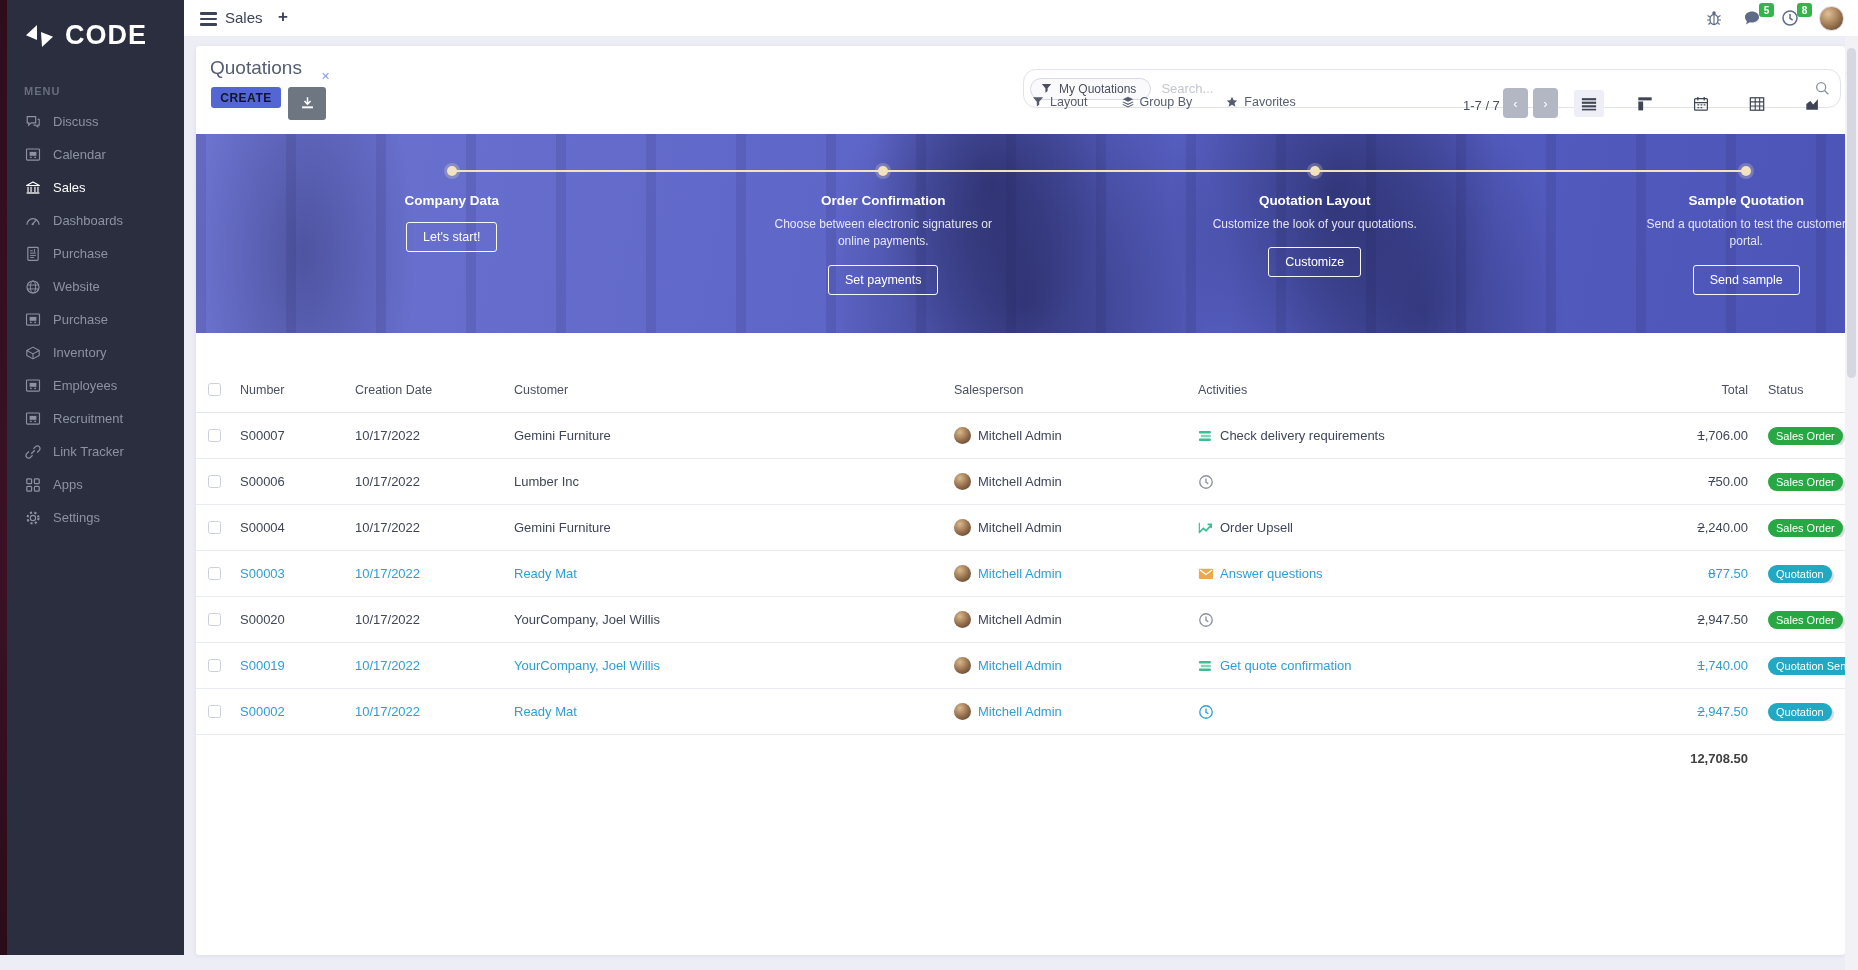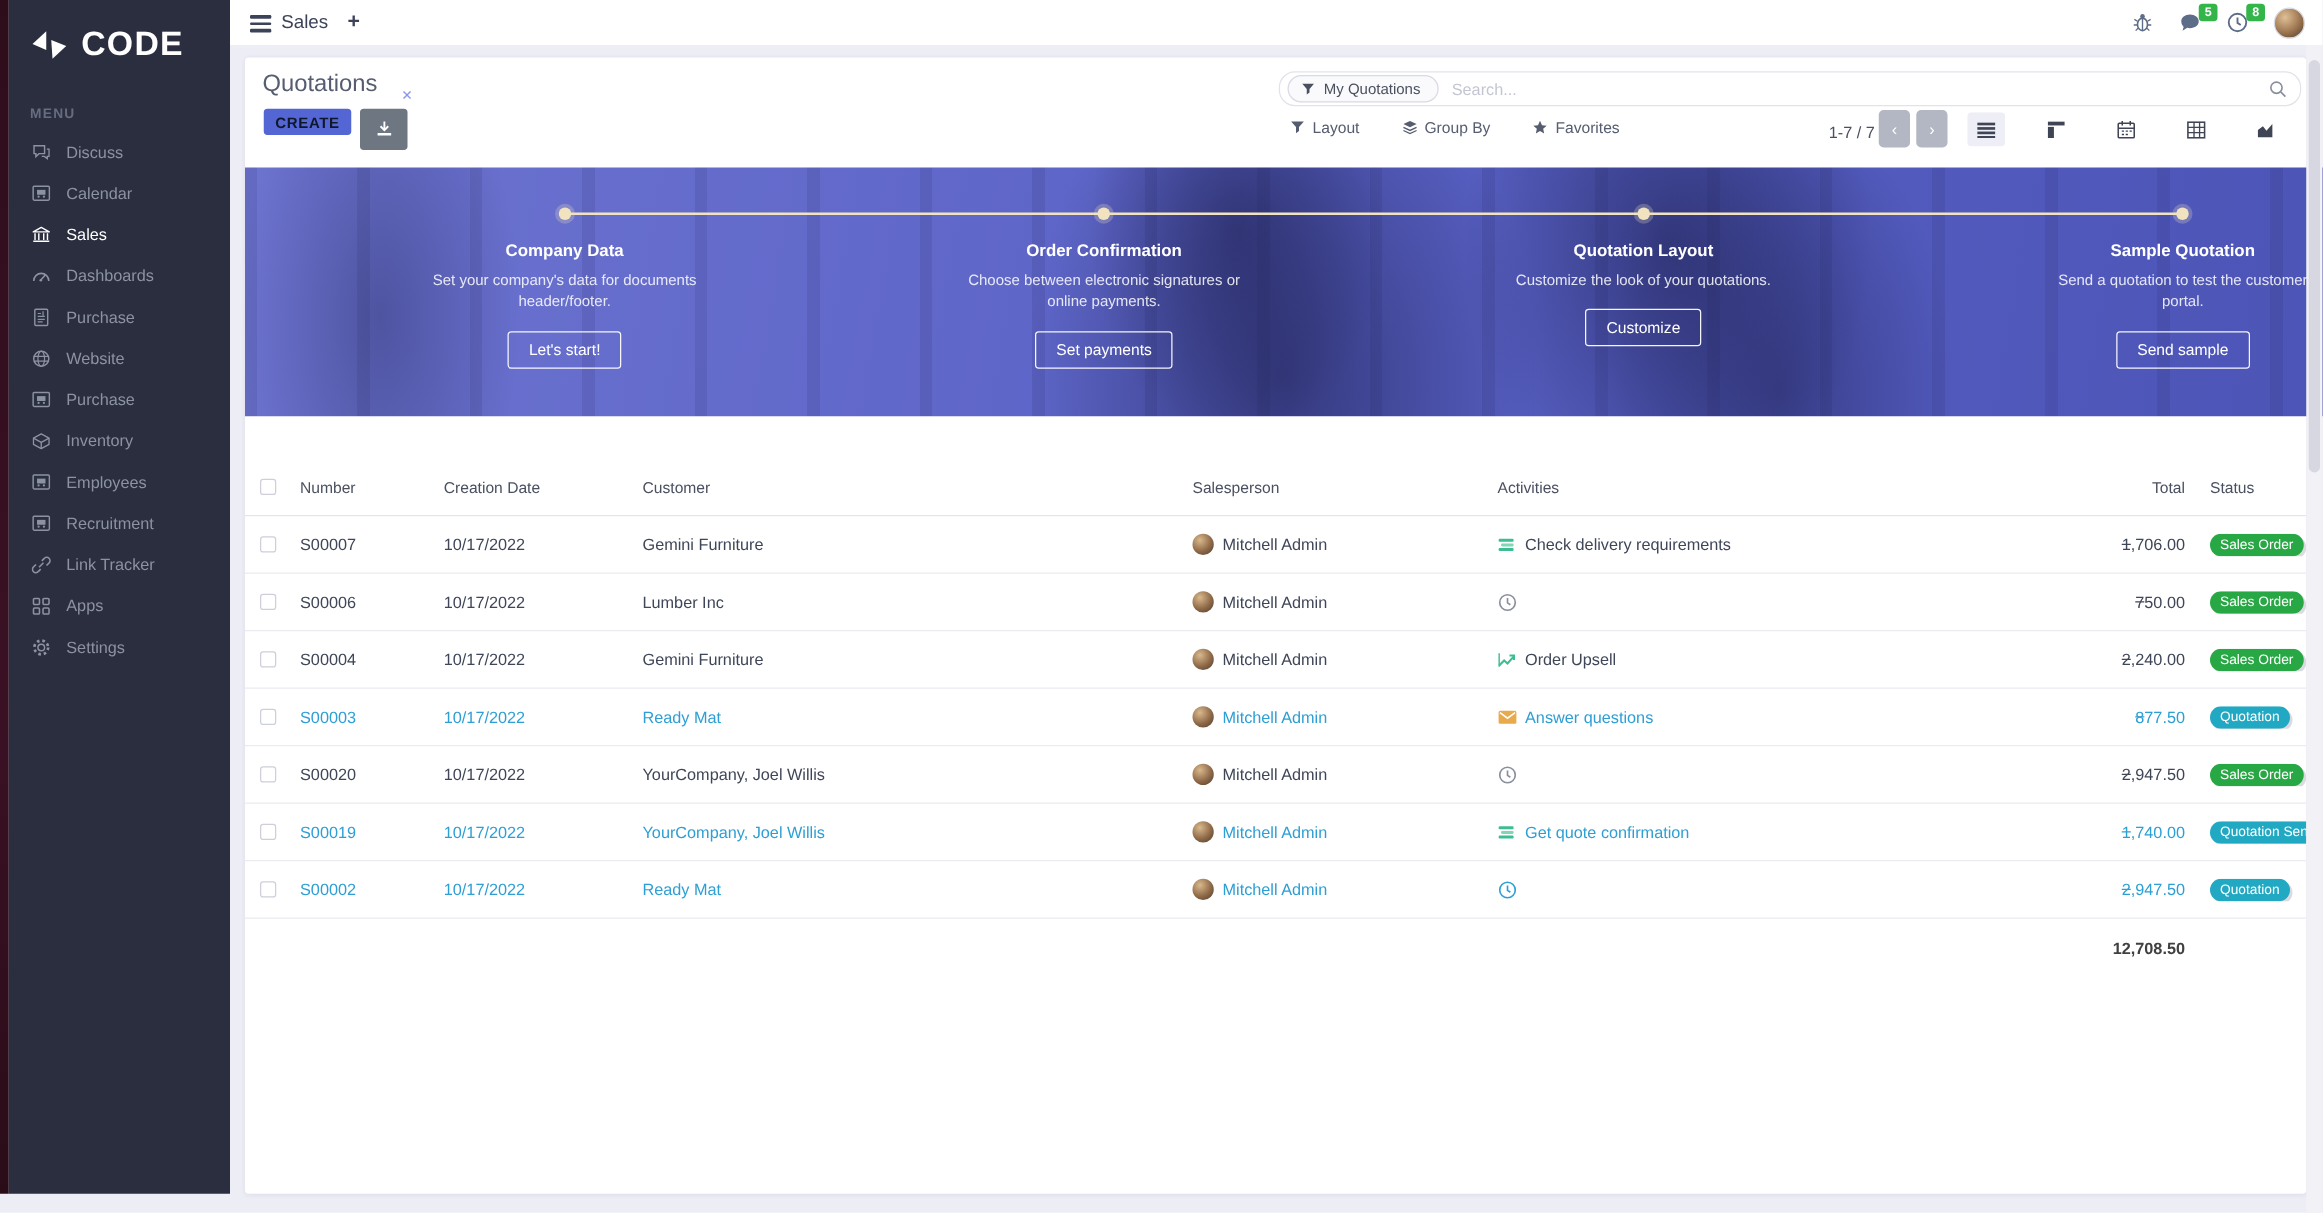--- a/index.html
+++ b/index.html
@@ -49,21 +49,21 @@
   .btn-create { position:absolute; left:15px; top:41px; width:70px; height:21px;
     background:#5466d4; color:#0f172a; border:none; border-radius:3px;
     font-size:12px; font-weight:700; letter-spacing:.5px; cursor:pointer;
     font-family:inherit; }
   .btn-export { position:absolute; left:92px; top:41px; width:38px; height:33px;
     background:#6e7681; border:none; border-radius:3px; cursor:pointer;
     display:flex; align-items:center; justify-content:center; color:#fff; }
   .btn-export svg { width:15px; height:15px; }
 
   
-  .searchbar { position:absolute; left:827px; top:11px; width:818px; height:28px;
+  .searchbar { position:absolute; left:827px; top:23px; width:818px; height:39px;
     border:1px solid #e2e3ea; border-radius:13px; background:#fff; display:flex; align-items:center; }
   .facet { display:flex; align-items:center; gap:7px; margin-left:6px; height:22px;
     padding:0 14px 0 10px; border:1px solid #d8dae4; border-radius:12px;
     background:#fafafc; color:#4a5060; font-size:12px; cursor:pointer; white-space:nowrap; }
   .facet svg { width:11px; height:11px; color:#4a5060; }
   .facet-x { position:absolute; left:125px; top:24px; color:#8a97e8; font-size:11px;
     font-weight:700; cursor:pointer; }
   .search-input { flex:1; border:none; outline:none; font-size:13px; color:#6a7080;
     padding-left:10px; font-family:inherit; background:transparent; }
   .search-input::placeholder { color:#c3c6d2; }
@@ -498,21 +498,20 @@
 
   <section class="banner">
     <div class="step-line"></div>
     <div class="banner-close"><svg>
           <use href="#i-close"></use>
         </svg></div>
     <div class="steps">
       <div class="step">
         <span class="step-dot"></span>
         <div class="step-title">Company Data</div>
-        <div class="step-desc">Set your company's data for documents header/footer.</div>
         <button class="step-btn">Let's start!</button>
       </div>
       <div class="step">
         <span class="step-dot"></span>
         <div class="step-title">Order Confirmation</div>
         <div class="step-desc">Choose between electronic signatures or online payments.</div>
         <button class="step-btn">Set payments</button>
       </div>
       <div class="step">
         <span class="step-dot"></span>

